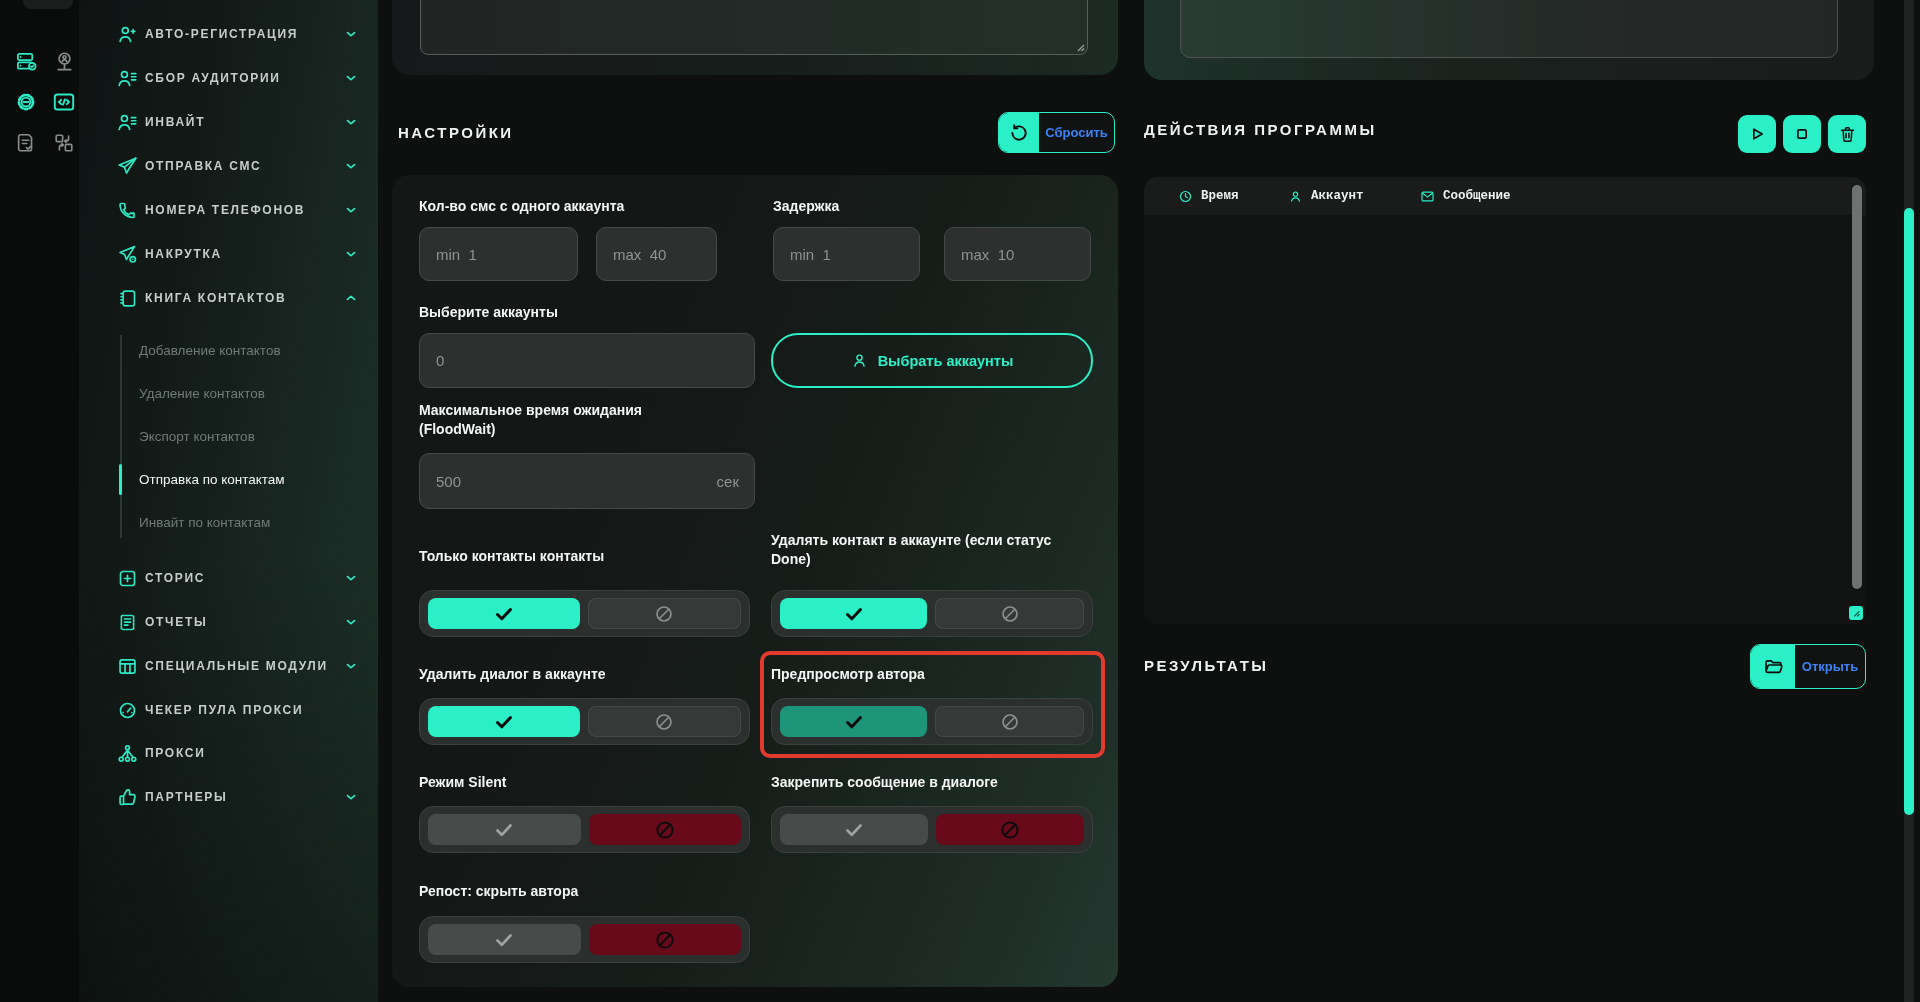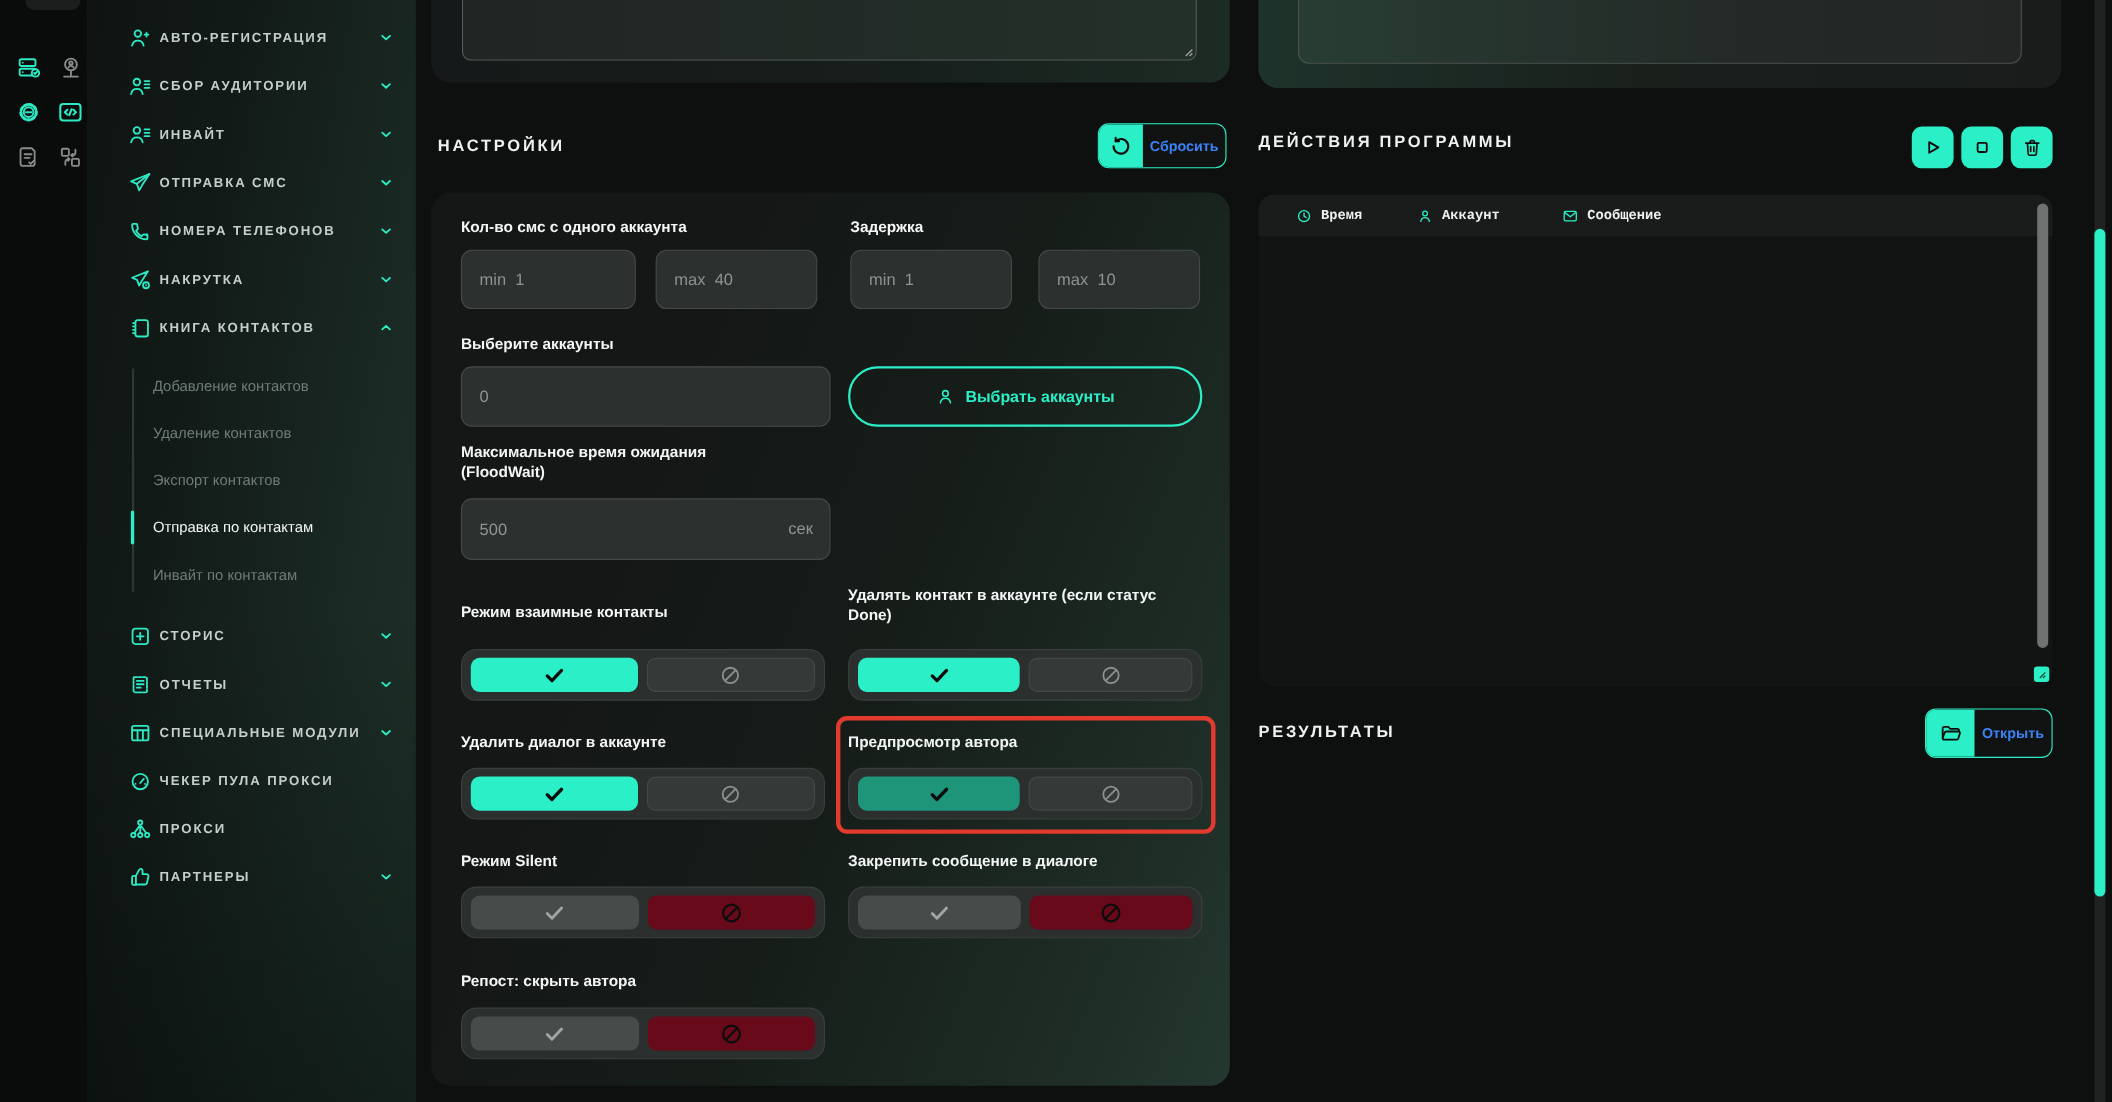--- a/index.html
+++ b/index.html
@@ -361,21 +361,21 @@
           <path d="M6.3 2.7v3.7H10"></path>
         </svg>
       </span>
     <span class="split-lb">Сбросить</span>
   </div>
 
   <div class="settings-card">
     <div class="f-label" style="left:27px;top:22px">Кол-во смс с одного аккаунта</div>
     <div class="f-label" style="left:381px;top:22px">Задержка</div>
     <input class="inp" style="left: 27px; top: 52px; width: 159px;" placeholder="min  1">
-    <input class="inp" style="left: 204px; top: 52px; width: 147px;" placeholder="max  40">
+    <input class="inp" style="left: 204px; top: 52px; width: 121px;" placeholder="max  40">
     <input class="inp" style="left: 381px; top: 52px; width: 147px;" placeholder="min  1">
     <input class="inp" style="left: 552px; top: 52px; width: 147px;" placeholder="max  10">
 
     <div class="f-label" style="left:27px;top:128px">Выберите аккаунты</div>
     <input class="inp" style="left: 27px; top: 158px; width: 336px; height: 55px;" placeholder="0">
     <div class="choose-btn">
       <span>
           <svg viewBox="0 0 24 24" width="17" height="17" fill="none" stroke="#2BEFC6" stroke-width="2" stroke-linecap="round" stroke-linejoin="round">
             <circle cx="12" cy="8" r="3.6"></circle>
             <path d="M5.5 20c.7-3.8 3.3-5.9 6.5-5.9s5.8 2.1 6.5 5.9"></path>
@@ -383,21 +383,21 @@
         </span>
       <span>Выбрать аккаунты</span>
     </div>
 
     <div class="f-label" style="left:27px;top:226px;width:290px">Максимальное время ожидания (FloodWait)</div>
     <div class="inp-wrap" style="left:27px;top:278px;width:336px;height:56px">
       <input class="inp" placeholder="500" style="">
       <span class="suffix">сек</span>
     </div>
 
-    <div class="f-label" style="left:27px;top:372px">Режим взаимные контакты</div>
+    <div class="f-label" style="left:27px;top:372px">Только контакты контакты</div>
     <div class="f-label" style="left:379px;top:356px;width:310px">Удалять контакт в аккаунте (если статус Done)</div>
     <div class="toggle" style="left:27px;top:415px;width:331px">
       <span class="tseg on">
           <svg viewBox="0 0 24 24" width="24" height="24" fill="none" stroke="#0b0d0c" stroke-width="3" stroke-linecap="round" stroke-linejoin="round">
             <path d="M5.5 12.5l4.3 4.3L18.5 7.5"></path>
           </svg>
         </span>
       <span class="tseg mut">
           <svg viewBox="0 0 24 24" width="22" height="22" fill="none" stroke="#8b918f" stroke-width="1.8">
             <circle cx="12" cy="12" r="7.6"></circle>

